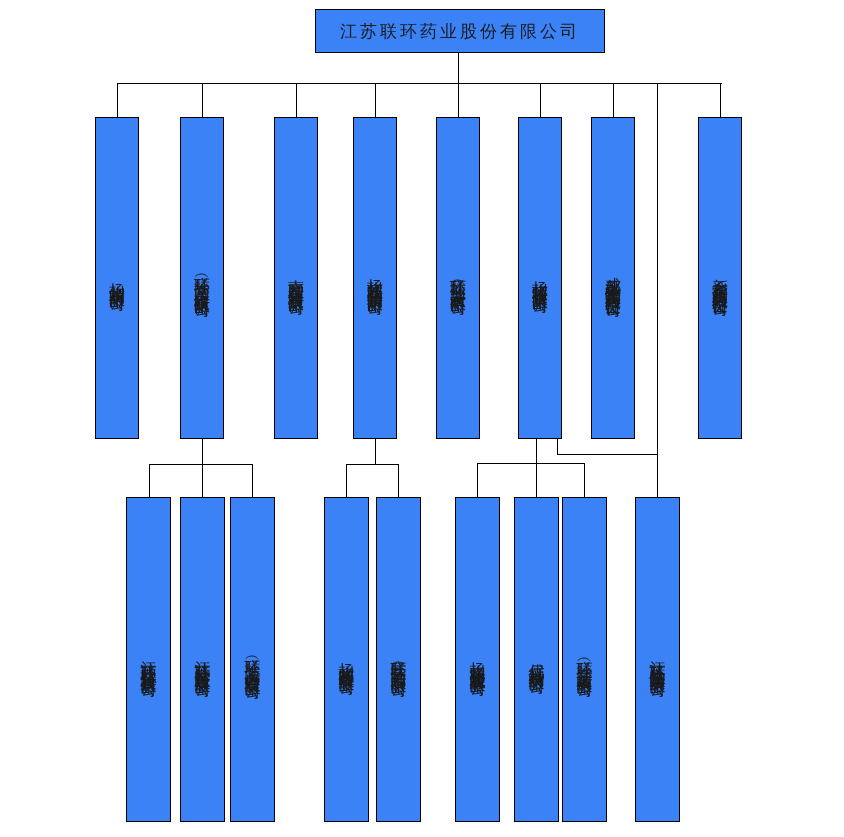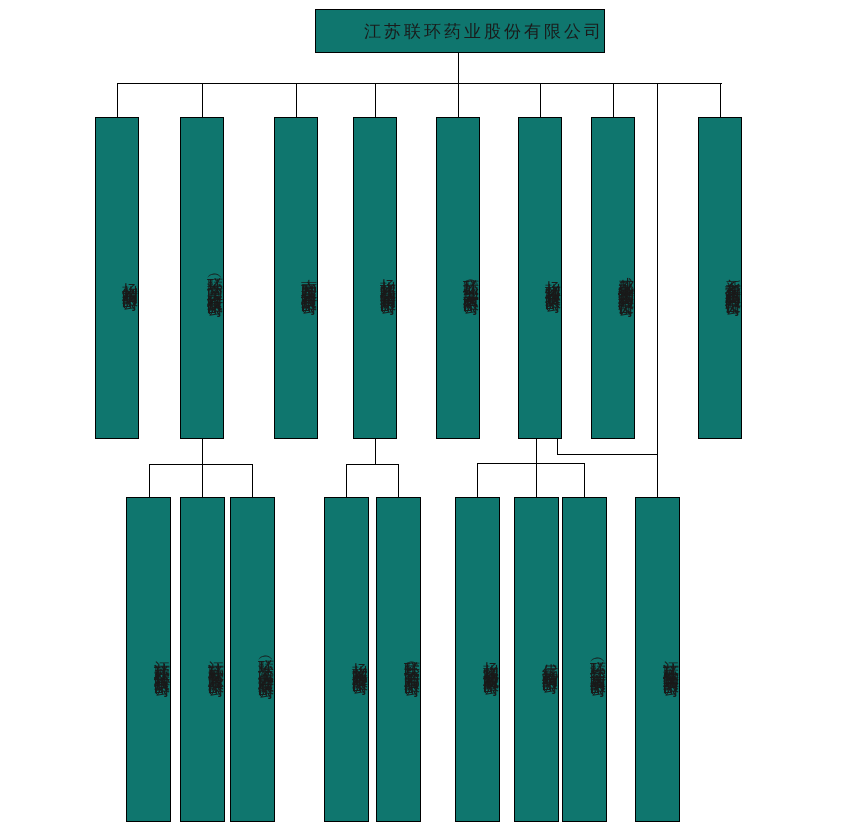--- a/index.html
+++ b/index.html
@@ -12,24 +12,24 @@
     position: relative;
     width: 844px;
     height: 837px;
     background: #ffffff;
     overflow: hidden;
   }
   .node {
     position: absolute;
     box-sizing: border-box;
     border: 1px solid #000000;
-    background: #0f766e;
+    background: #3b82f6;
     display: flex;
     align-items: center;
-    justify-content: flex-end;
+    justify-content: center;
   }
   .root-box {
     left: 315px; top: 9px; width: 290px; height: 44px;
   }
   .root-label {
     font-size: 17px;
     letter-spacing: 3px;
     color: #1a1a1a;
     white-space: nowrap;
   }

